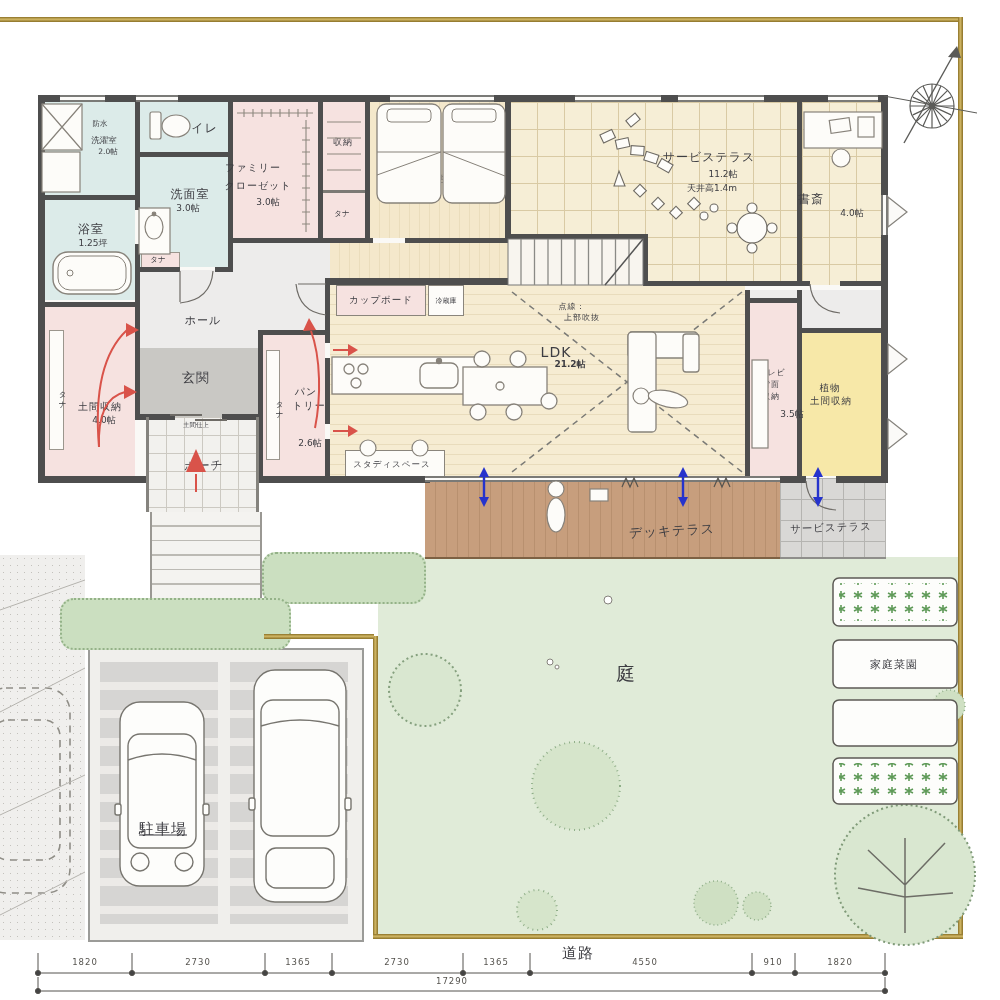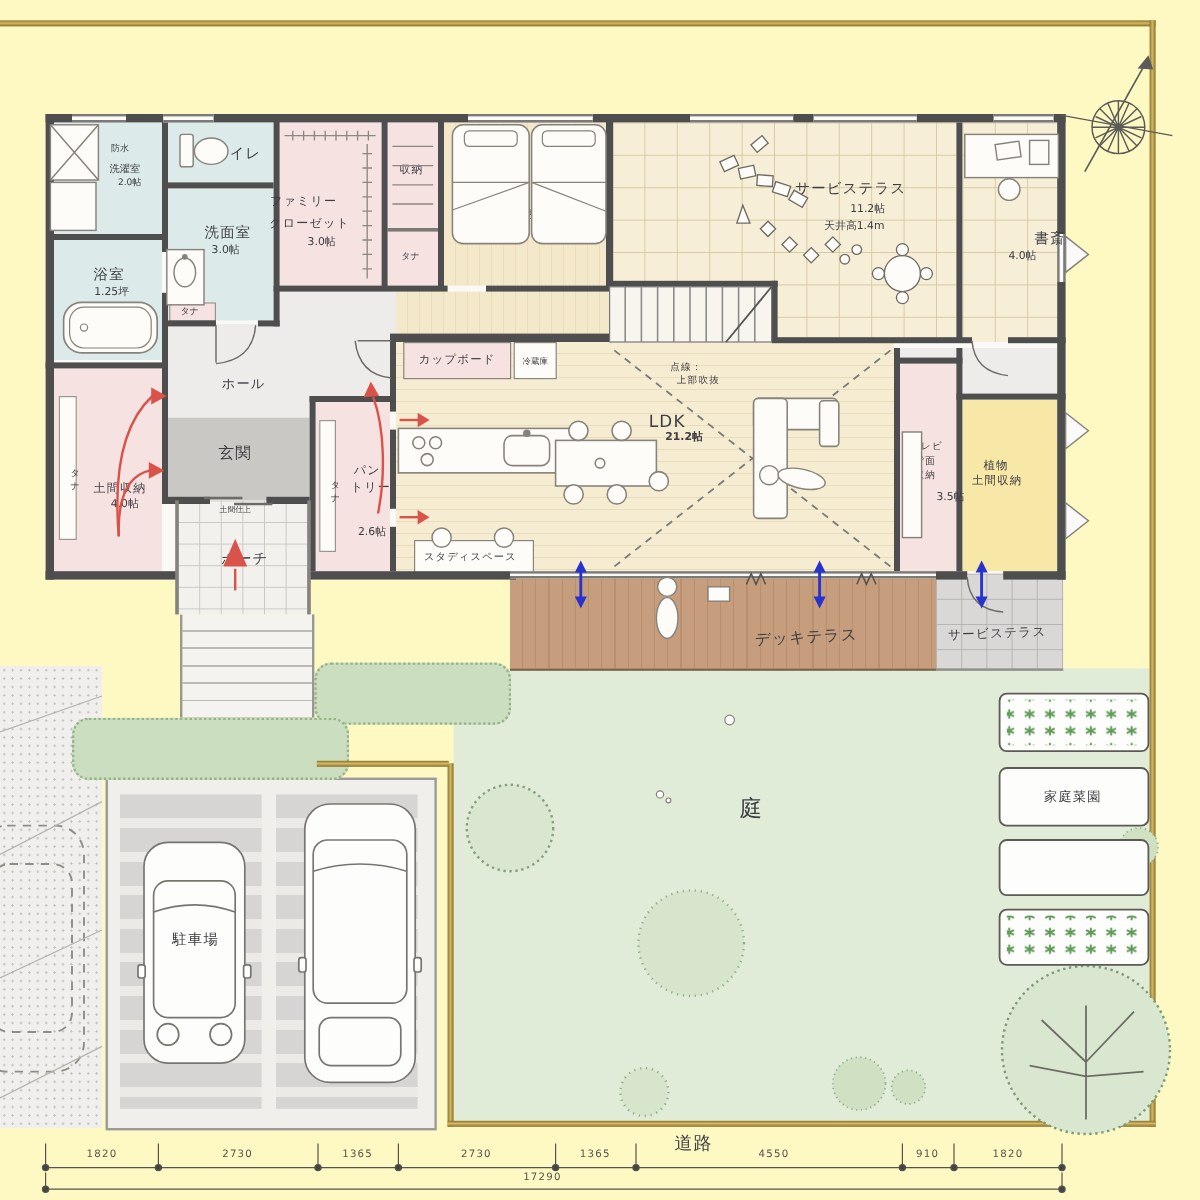--- a/index.html
+++ b/index.html
@@ -1,16 +1,16 @@
 <!DOCTYPE html>
 <html><head>
 <meta charset="utf-8">
 <style>
   html,body{margin:0;padding:0;background:#e8e7e4;}
-  #canvas{position:relative;width:1000px;height:1000px;background:#fef9c3;overflow:hidden;
+  #canvas{position:relative;width:1000px;height:1000px;background:#ffffff;overflow:hidden;
           font-family:"DejaVu Sans",sans-serif;}
   .ab{position:absolute;}
   .lbl{position:absolute;transform:translate(-50%,-50%);white-space:nowrap;color:#3d3d42;
        font-size:11px;letter-spacing:1px;z-index:40;}
   .sz{font-size:9px;letter-spacing:0;}
   .tiny{font-size:7.5px;letter-spacing:0;}
   .vert{writing-mode:vertical-rl;letter-spacing:2px;}
   .dim{font-size:8.5px;color:#55534e;letter-spacing:1px;z-index:40;}
   
   .house{background:#faf9f6;z-index:5;}
@@ -168,21 +168,21 @@
   <div class="lbl" style="left:253px;top:168px;font-size:10px;">ファミリー</div>
   <div class="lbl" style="left:258px;top:186px;font-size:10px;">クローゼット</div>
   <div class="lbl sz" style="left:268px;top:202px;">3.0帖</div>
   <div class="lbl" style="left:343px;top:142px;font-size:9px;">収納</div>
   <div class="lbl tiny" style="left:342px;top:214px;">タナ</div>
   <div class="lbl" style="left:426px;top:163px;font-size:13px;">寝室</div>
   <div class="lbl sz" style="left:433px;top:179px;">6.6帖</div>
   <div class="lbl" style="left:709px;top:157px;font-size:12px;">サービステラス</div>
   <div class="lbl sz" style="left:723px;top:174px;">11.2帖</div>
   <div class="lbl sz" style="left:712px;top:188px;">天井高1.4m</div>
-  <div class="lbl" style="left:875px;top:199px;font-size:12px;">書斎</div>
+  <div class="lbl" style="left:811px;top:199px;font-size:12px;">書斎</div>
   <div class="lbl sz" style="left:852px;top:213px;">4.0帖</div>
   <div class="lbl" style="left:203px;top:320px;">ホール</div>
   <div class="lbl" style="left:196px;top:378px;font-size:13px;">玄関</div>
   <div class="lbl tiny" style="left:196px;top:425px;font-size:6.5px;">土間仕上</div>
   <div class="lbl" style="left:100px;top:407px;font-size:10px;">土間収納</div>
   <div class="lbl sz" style="left:104px;top:420px;">4.0帖</div>
   <div class="lbl tiny vert" style="left:62px;top:396px;">タナ</div>
   <div class="lbl" style="left:204px;top:466px;font-size:12px;transform:translate(-50%,-50%) rotate(-2deg);">ポーチ</div>
   <div class="lbl" style="left:306px;top:392px;font-size:10px;">パン</div>
   <div class="lbl" style="left:309px;top:406px;font-size:10px;">トリー</div>
@@ -199,21 +199,21 @@
   <div class="lbl" style="left:771px;top:384px;font-size:8px;">背面</div>
   <div class="lbl" style="left:771px;top:396px;font-size:8px;">収納</div>
   <div class="lbl tiny vert" style="left:755px;top:418px;">タナ</div>
   <div class="lbl" style="left:830px;top:388px;font-size:9.5px;">植物</div>
   <div class="lbl" style="left:831px;top:401px;font-size:9.5px;">土間収納</div>
   <div class="lbl sz" style="left:792px;top:414px;">3.5帖</div>
   <div class="lbl" style="left:672px;top:531px;font-size:13px;transform:translate(-50%,-50%) rotate(-3deg);">デッキテラス</div>
   <div class="lbl" style="left:831px;top:528px;font-size:10.5px;transform:translate(-50%,-50%) rotate(-2deg);">サービステラス</div>
   <div class="lbl" style="left:626px;top:674px;font-size:19px;">庭</div>
   <div class="lbl" style="left:894px;top:664px;font-size:11px;z-index:60;">家庭菜園</div>
-  <div class="lbl" style="left:163px;top:783px;font-size:12px;z-index:60;">駐車場</div>
+  <div class="lbl" style="left:163px;top:829px;font-size:15px;z-index:60;text-decoration:underline;">駐車場</div>
   <div class="lbl" style="left:578px;top:953px;font-size:15px;">道路</div>
 
   <div class="lbl dim" style="left:85px;top:962px;">1820</div>
   <div class="lbl dim" style="left:198px;top:962px;">2730</div>
   <div class="lbl dim" style="left:298px;top:962px;">1365</div>
   <div class="lbl dim" style="left:397px;top:962px;">2730</div>
   <div class="lbl dim" style="left:496px;top:962px;">1365</div>
   <div class="lbl dim" style="left:645px;top:962px;">4550</div>
   <div class="lbl dim" style="left:773px;top:962px;">910</div>
   <div class="lbl dim" style="left:840px;top:962px;">1820</div>

